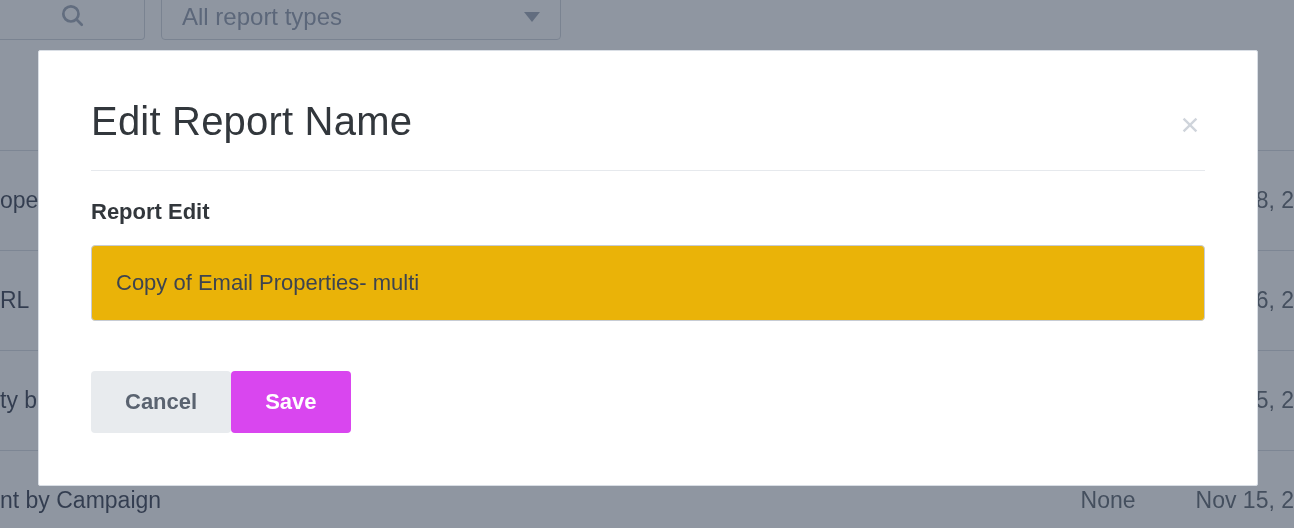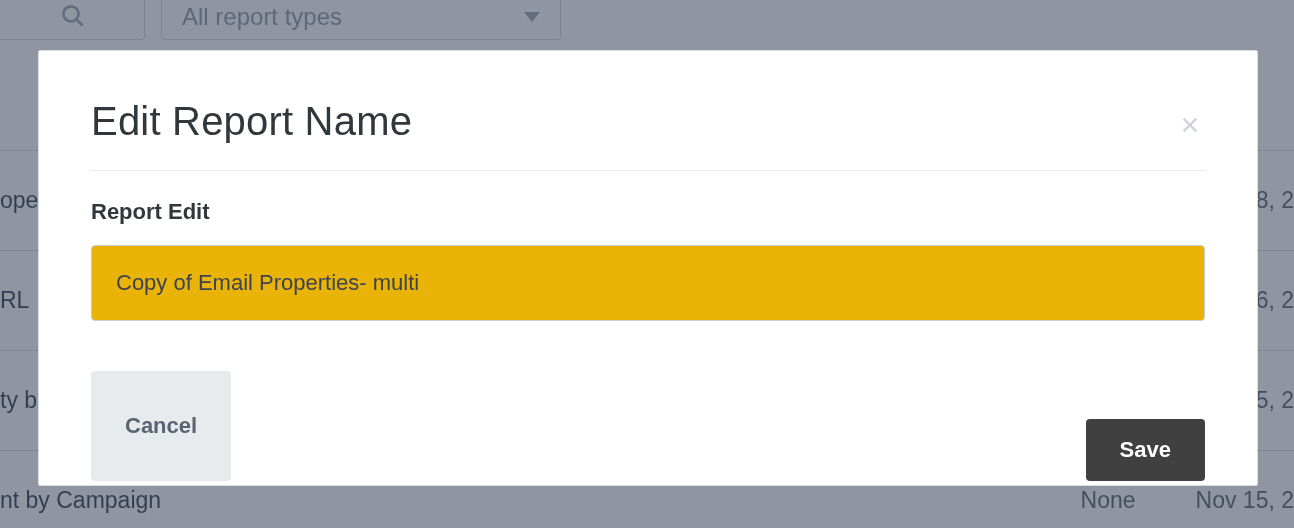--- a/index.html
+++ b/index.html
@@ -145,39 +145,38 @@
       border: 1px solid #c7ccd4;
       border-radius: 4px;
       padding: 0 24px;
       font-size: 22px;
       color: #3d4450;
       background: #eab308;
       outline: none;
     }
     .modal-footer {
       display: flex;
-      justify-content: space-between;
+      justify-content: flex-start;
       margin-top: 50px;
     }
     .btn {
       border: none;
       border-radius: 4px;
       font-size: 22px;
       font-weight: 700;
       padding: 18px 34px;
       cursor: pointer;
     }
     .btn-cancel {
       background: #e8ebee;
       color: #5a6370;
     }
     .btn-save {
-      background: #404040;
+      background: #d946ef;
       color: #fff;
-      margin-top: 48px;
     }
     .chevron-down {
       width: 0;
       height: 0;
       border-left: 8px solid transparent;
       border-right: 8px solid transparent;
       border-top: 10px solid #8a94a6;
     }
   </style>
 </head>

